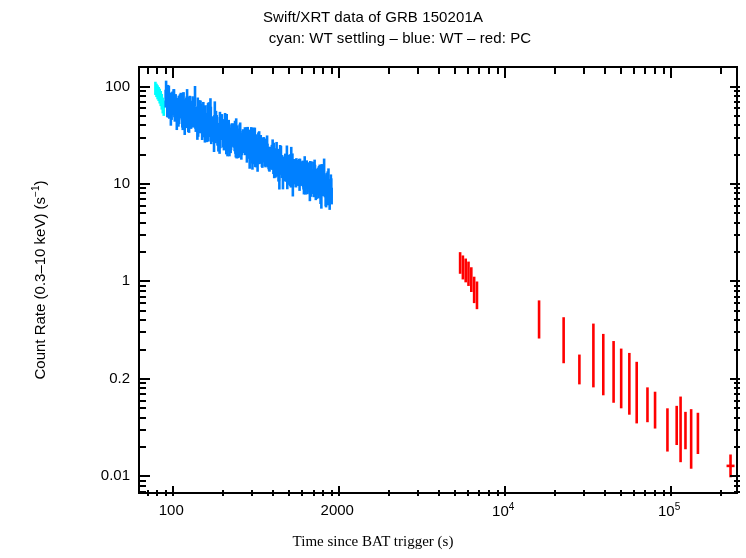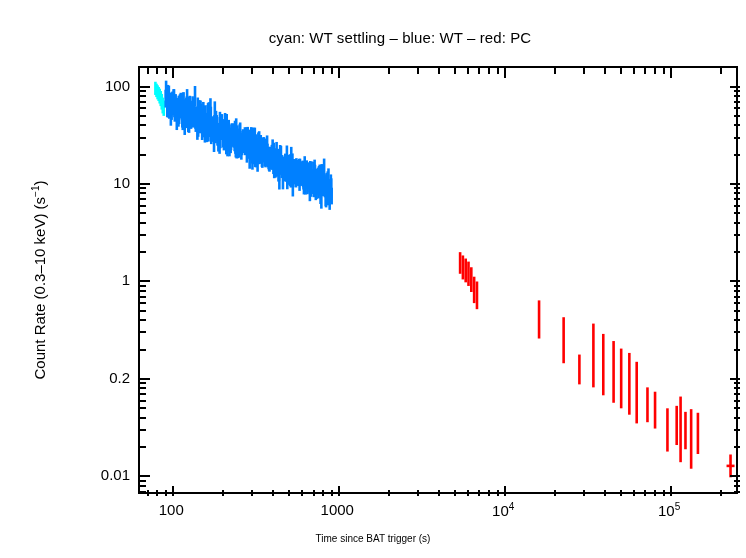--- a/index.html
+++ b/index.html
@@ -17,31 +17,32 @@
   #data-svg{position:absolute;left:0;top:0;}
 
   .tick{position:absolute;background:#000;}
   .tk-b{left:0;width:2px;}      
   .tk-h{top:0;height:2px;}      
 
   .xlab{position:absolute;font-size:15px;text-align:center;transform:translateX(-50%);}
   .ylab{position:absolute;font-size:15px;text-align:right;transform:translateY(-50%);}
   .xlab sup,.ylab sup{font-size:10px;vertical-align:super;}
 
-  #xaxis-title{position:absolute;top:533px;width:100%;text-align:center;font-size:10px;}
+  #xaxis-title{position:absolute;top:533px;width:100%;text-align:center;font-size:15px;font-family:Liberation Serif, serif;}
   #yaxis-title{position:absolute;left:0;top:0;width:428px;
                transform-origin:0 0;transform:translate(30px,494px) rotate(-90deg);
                text-align:center;font-size:15px;}
   #yaxis-title sup{font-size:10px;vertical-align:super;}
 </style>
 </head>
 <body>
 
 <div id="root">
 
+  <div class="ttl" id="title-main">Swift/XRT data of GRB 150201A</div>
   <div class="ttl" id="title-sub">cyan: WT settling – blue: WT – red: PC</div>
 
   <div id="plot-frame">
     <div id="data-layer">
       <svg id="data-svg" width="600" height="428">
           <g>
             <line x1="15.392169239354768" x2="15.392169239354768" y1="13.754674302110175" y2="26.952830007694843" stroke="#00FFFF" stroke-width="2.6"></line>
           </g>
           <g>
             <line x1="16.4924876514013" x2="16.4924876514013" y1="15.687963749994651" y2="29.06985519719484" stroke="#00FFFF" stroke-width="2.6"></line>
@@ -1548,21 +1549,21 @@
         <div class="tick tk-h" style="top: 26.9981px; width: 6px; left: 594px;"></div>
         <div class="tick tk-h" style="top: 22.0122px; width: 6px; left: 0px;"></div>
         <div class="tick tk-h" style="top: 22.0122px; width: 6px; left: 594px;"></div>
         <div class="tick tk-h" style="top: 17.5521px; width: 10px; left: 0px;"></div>
         <div class="tick tk-h" style="top: 17.5521px; width: 10px; left: 590px;"></div>
       </div>
   </div>
 
   <div id="xticklabels">
       <div class="xlab" style="left: 171.299px; top: 501px;">100</div>
-      <div class="xlab" style="left: 337.245px; top: 501px;">1000</div>
+      <div class="xlab" style="left: 337.245px; top: 501px;">2000</div>
       <div class="xlab" style="left: 503.191px; top: 501px;">10<sup>4</sup></div>
       <div class="xlab" style="left: 669.137px; top: 501px;">10<sup>5</sup></div>
     </div>
   <div id="yticklabels">
       <div class="ylab" style="left: 70px; width: 60px; top: 84.5521px;">100</div>
       <div class="ylab" style="left: 70px; width: 60px; top: 182.024px;">10</div>
       <div class="ylab" style="left: 70px; width: 60px; top: 279.497px;">1</div>
       <div class="ylab" style="left: 70px; width: 60px; top: 376.969px;">0.2</div>
       <div class="ylab" style="left: 70px; width: 60px; top: 474.441px;">0.01</div>
     </div>

